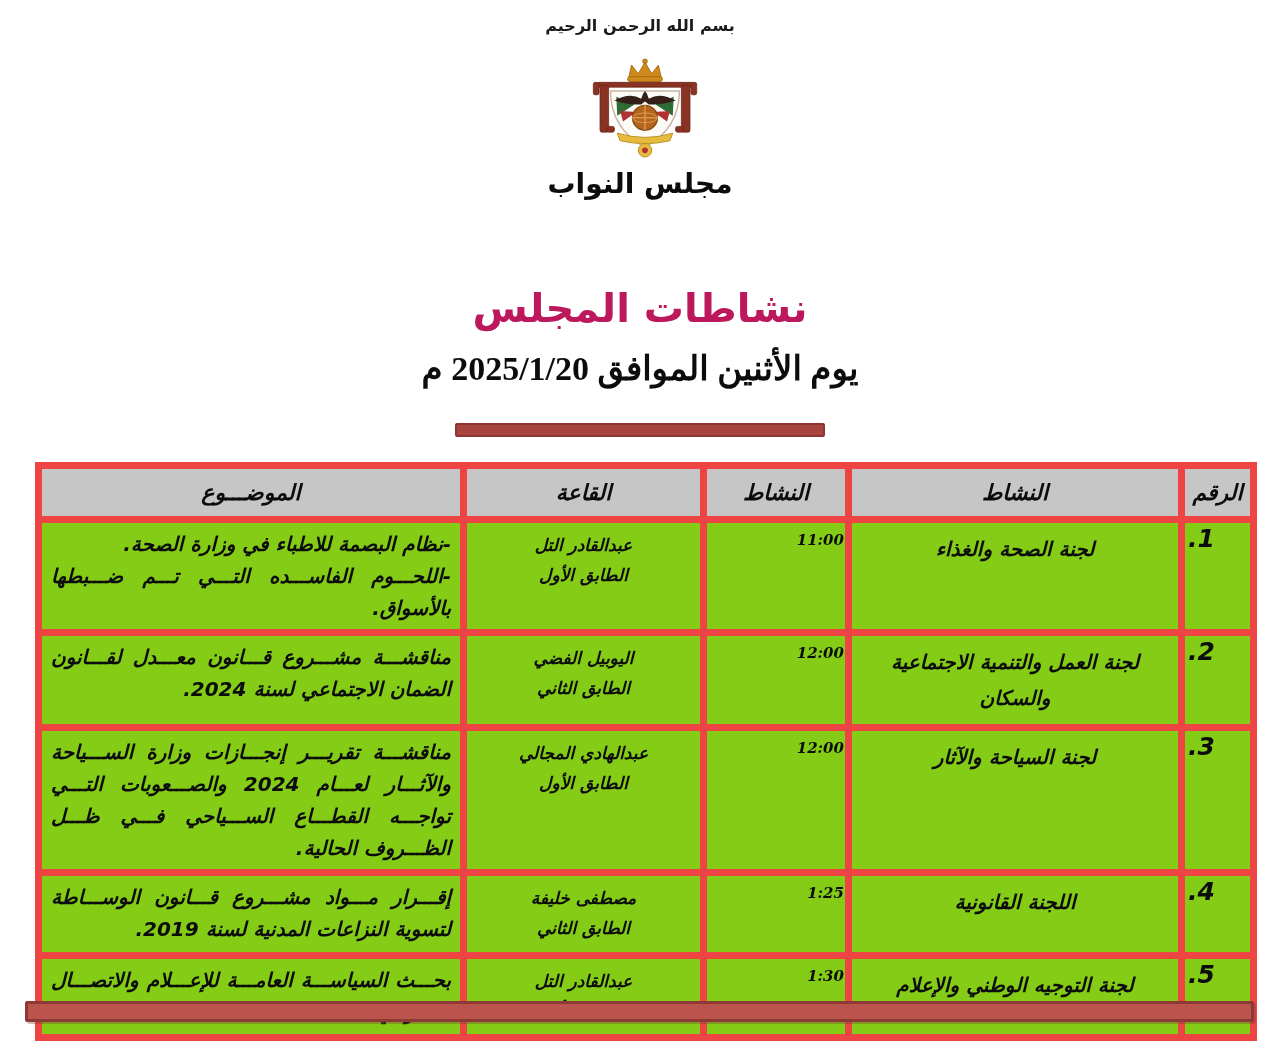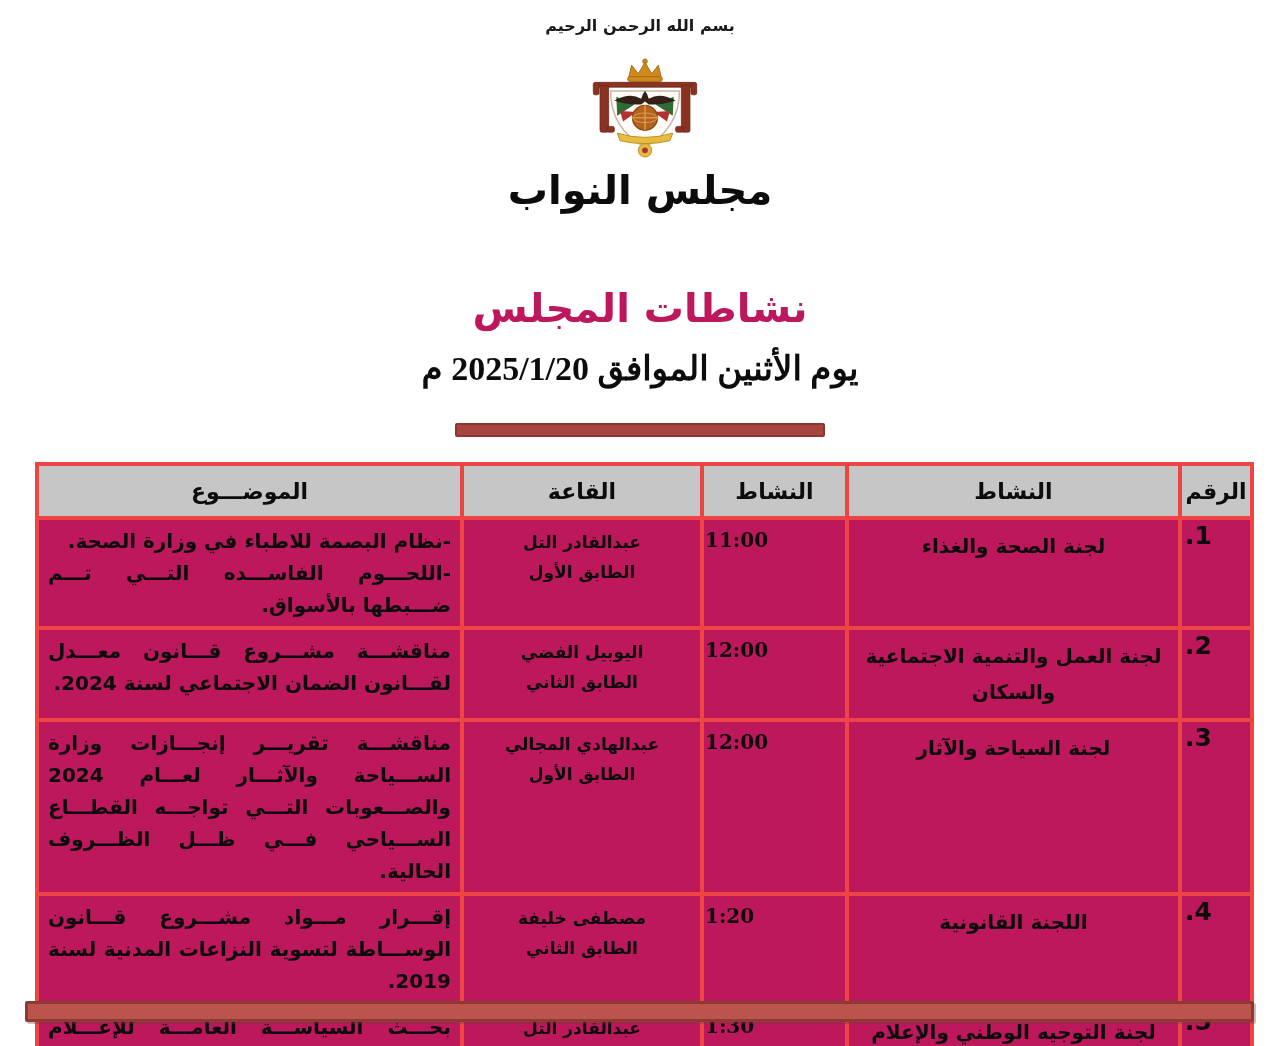--- a/index.html
+++ b/index.html
@@ -25,21 +25,21 @@
     position: absolute;
     top: 50px;
     left: 578px;
     width: 134px;
     height: 118px;
   }
   .org-name {
     position: absolute;
     top: 163px; left: 0; width: 100%;
     text-align: center;
-    font-size: 40px;
+    font-size: 28px;
     font-weight: bold;
     direction: rtl;
     color: #0c0c0c;
     letter-spacing: -1px;
   }
   .doc-title {
     position: absolute;
     top: 281px; left: 0; width: 100%;
     text-align: center;
     font-size: 40px;
@@ -76,36 +76,37 @@
   }
   table.schedule {
     position: absolute;
     top: 458px; left: 35px;
     width: 1215px;
     border-collapse: collapse;
     table-layout: fixed;
     direction: rtl;
   }
   table.schedule th, table.schedule td {
-    border: 4px solid #ef4444;
+    border: 7px solid #ef4444;
+    font-style: italic;
   }
   table.schedule th {
     background: #c6c6c6;
     height: 54px;
     font-size: 22px;
     font-weight: bold;
     text-align: center;
     vertical-align: middle;
     color: #0c0c0c;
   }
   table.schedule td {
     vertical-align: top;
     font-weight: bold;
     color: #0c0c0c;
-    background: #be185d;
+    background: #84cc16;
   }
   tr.r1 { height: 102px; }
   tr.r2 { height: 76px; }
   tr.r3 { height: 130px; }
   tr.r4 { height: 80px; }
   tr.r5 { height: 75px; }
   td.cell-num {
     background: #c6c6c6;
     text-align: left;
     direction: rtl;
@@ -113,22 +114,22 @@
     padding: 2px 3px;
     line-height: 1.1;
   }
   td.cell-activity {
     text-align: center;
     font-size: 20px;
     padding: 8px 6px;
     line-height: 1.8;
   }
   td.cell-time {
-    text-align: left;
-    font-size: 20px;
+    text-align: right;
+    font-size: 15px;
     font-family: "DejaVu Serif", serif;
     font-weight: bold;
     padding-top: 8px;
   }
   td.cell-hall {
     text-align: center;
     font-size: 17px;
     padding: 8px 6px;
     line-height: 1.75;
   }
@@ -245,21 +246,21 @@
           <div>عبدالهادي المجالي</div>
           <div>الطابق الأول</div>
         </td>
         <td class="cell-subject">
           <div>مناقشـــة تقريـــر إنجـــازات وزارة الســـياحة والآثـــار لعـــام 2024 والصـــعوبات التـــي تواجـــه القطـــاع الســـياحي فـــي ظـــل الظـــروف الحالية.</div>
         </td>
       </tr>
       <tr class="r4">
         <td class="cell-num">4.</td>
         <td class="cell-activity">اللجنة القانونية</td>
-        <td class="cell-time">1:20</td>
+        <td class="cell-time">1:25</td>
         <td class="cell-hall">
           <div>مصطفى خليفة</div>
           <div>الطابق الثاني</div>
         </td>
         <td class="cell-subject">
           <div>إقـــرار مـــواد مشـــروع قـــانون الوســـاطة لتسوية النزاعات المدنية لسنة 2019.</div>
         </td>
       </tr>
       <tr class="r5">
         <td class="cell-num">5.</td>

